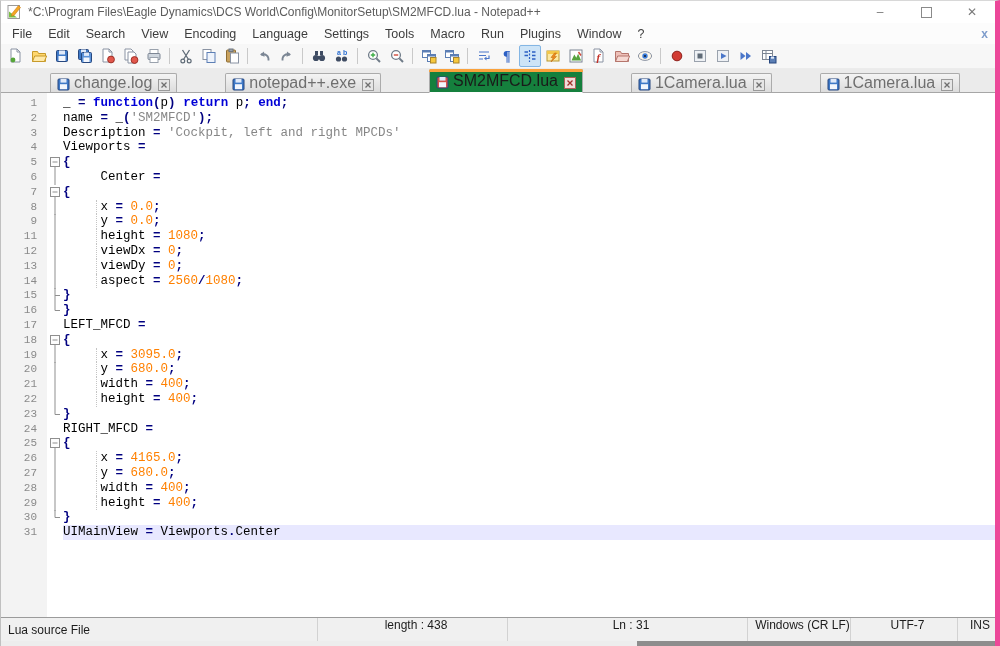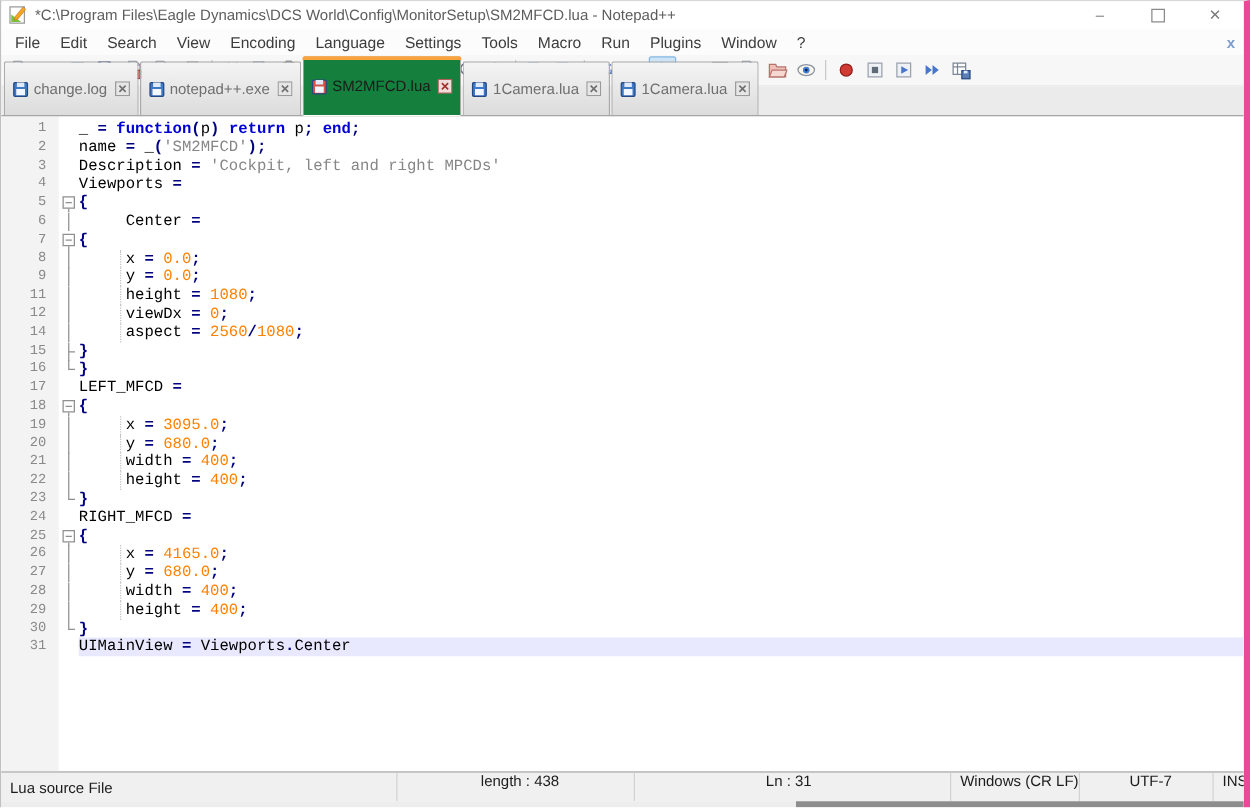--- a/index.html
+++ b/index.html
@@ -22,23 +22,23 @@
   
   .toolbar{height:24px;display:flex;align-items:center;background:#f7f7f7;padding-left:3px;
            border-bottom:1px solid #ececec;flex:0 0 auto;}
   .tb-btn{width:20px;height:20px;display:flex;align-items:center;justify-content:center;
           border:1px solid transparent;border-radius:2px;margin:0 0.5px;}
   .tb-btn.active{background:#cde4f7;border-color:#84b6e4;}
   .tb-sep{width:1px;height:16px;background:#c9c9c9;margin:0 4px;flex:0 0 auto;}
   
   .tabbar{height:23px;background:#ebebeb;display:flex;align-items:flex-end;border-bottom:1px solid #a6a6a6;
           padding-left:2px;flex:0 0 auto;position:relative;z-index:1;}
-  .tab{height:18px;display:flex;align-items:center;gap:4px;padding:12px 6px;
+  .tab{height:18px;display:flex;align-items:center;gap:4px;padding:0 6px;
        background:linear-gradient(#f4f4f4,#dcdcdc);border:1px solid #ababab;border-bottom:none;
-       border-radius:2px 2px 0 0;margin-right:1px;font-size:12px;color:#6f6f6f;position:relative;white-space:nowrap;}
+       border-radius:2px 2px 0 0;margin-right:1px;font-size:16px;color:#6f6f6f;position:relative;white-space:nowrap;margin-left:47px;}
   .tab.active{height:22px;background:#15803d;color:#1a1a1a;margin-bottom:-1px;border-bottom:1px solid #fdfdfd;z-index:2;}
   .tab.active::before{content:"";position:absolute;top:-1px;left:-1px;right:-1px;height:3px;
        background:#faa23c;border-radius:2px 2px 0 0;}
   .tab .ticon{width:13px;height:13px;flex:0 0 auto;}
   .tab .tclose{width:12px;height:12px;flex:0 0 auto;margin-left:2px;}
   
   .editor{flex:1 1 auto;background:#fff;position:relative;overflow:hidden;
           font-family:"Liberation Mono",monospace;font-size:12.5px;}
   .editor::before{content:"";position:absolute;left:0;top:0;bottom:0;width:46px;background:#f3f3f3;}
   .lines{position:relative;padding-top:3px;}
@@ -56,21 +56,21 @@
   .sn{color:#ff8000;}
   .ss{color:#868686;}
   
   .statusbar{height:23px;flex:0 0 auto;background:#f0f0f0;border-top:1px solid #9b9b9b;
              display:flex;align-items:center;font-size:12px;color:#1c1c1c;text-align:center;}
   .sb-sec{height:100%;display:flex;align-items:center;padding-left:7px;box-sizing:border-box;white-space:pre;}
   .sb-sec + .sb-sec{border-left:1px solid #d2d2d2;flex-direction:column;}
   .sb-doc{flex:0 0 316px;}
   .sb-len{flex:0 0 190px;gap:18px;}
   .sb-pos{flex:0 0 240px;gap:14px;}
-  .sb-eol{flex:0 0 103px;margin-left:13px;}
+  .sb-eol{flex:0 0 103px;}
   .sb-enc{flex:0 0 107px;}
   .sb-ins{flex:1 1 auto;}
   
   .bottomstrip{height:5px;flex:0 0 auto;background:linear-gradient(90deg,#ededed 0 64%,#8d8d8d 64% 100%);}
 </style>
 </head>
 <body>
 
 <div class="window">
 
@@ -483,20 +483,23 @@
             </svg></span><span class="codeln"><span class="guide"></span><span class="sd">     x </span><span class="so">=</span><span class="sd"> </span><span class="sn">0.0</span><span class="so">;</span></span></div>
         <div class="line"><span class="ln">9</span><span class="fold"><svg width="16" height="15" viewBox="0 0 16 15">
               <line x1="8" y1="0" x2="8" y2="15" stroke="#8f8f8f" stroke-width="1"></line>
             </svg></span><span class="codeln"><span class="guide"></span><span class="sd">     y </span><span class="so">=</span><span class="sd"> </span><span class="sn">0.0</span><span class="so">;</span></span></div>
         <div class="line"><span class="ln">11</span><span class="fold"><svg width="16" height="15" viewBox="0 0 16 15">
               <line x1="8" y1="0" x2="8" y2="15" stroke="#8f8f8f" stroke-width="1"></line>
             </svg></span><span class="codeln"><span class="guide"></span><span class="sd">     height </span><span class="so">=</span><span class="sd"> </span><span class="sn">1080</span><span class="so">;</span></span></div>
         <div class="line"><span class="ln">12</span><span class="fold"><svg width="16" height="15" viewBox="0 0 16 15">
               <line x1="8" y1="0" x2="8" y2="15" stroke="#8f8f8f" stroke-width="1"></line>
             </svg></span><span class="codeln"><span class="guide"></span><span class="sd">     viewDx </span><span class="so">=</span><span class="sd"> </span><span class="sn">0</span><span class="so">;</span></span></div>
+        <div class="line"><span class="ln">13</span><span class="fold"><svg width="16" height="15" viewBox="0 0 16 15">
+              <line x1="8" y1="0" x2="8" y2="15" stroke="#8f8f8f" stroke-width="1"></line>
+            </svg></span><span class="codeln"><span class="guide"></span><span class="sd">     viewDy </span><span class="so">=</span><span class="sd"> </span><span class="sn">0</span><span class="so">;</span></span></div>
         <div class="line"><span class="ln">14</span><span class="fold"><svg width="16" height="15" viewBox="0 0 16 15">
               <line x1="8" y1="0" x2="8" y2="15" stroke="#8f8f8f" stroke-width="1"></line>
             </svg></span><span class="codeln"><span class="guide"></span><span class="sd">     aspect </span><span class="so">=</span><span class="sd"> </span><span class="sn">2560</span><span class="so">/</span><span class="sn">1080</span><span class="so">;</span></span></div>
         <div class="line"><span class="ln">15</span><span class="fold"><svg width="16" height="15" viewBox="0 0 16 15">
               <line x1="8" y1="0" x2="8" y2="15" stroke="#8f8f8f" stroke-width="1"></line>
               <line x1="8" y1="7.5" x2="13" y2="7.5" stroke="#8f8f8f" stroke-width="1"></line>
             </svg></span><span class="codeln"><span class="so">}</span></span></div>
         <div class="line"><span class="ln">16</span><span class="fold"><svg width="16" height="15" viewBox="0 0 16 15">
               <polyline points="8,0 8,7.5 13,7.5" fill="none" stroke="#8f8f8f" stroke-width="1"></polyline>
             </svg></span><span class="codeln"><span class="so">}</span></span></div>

